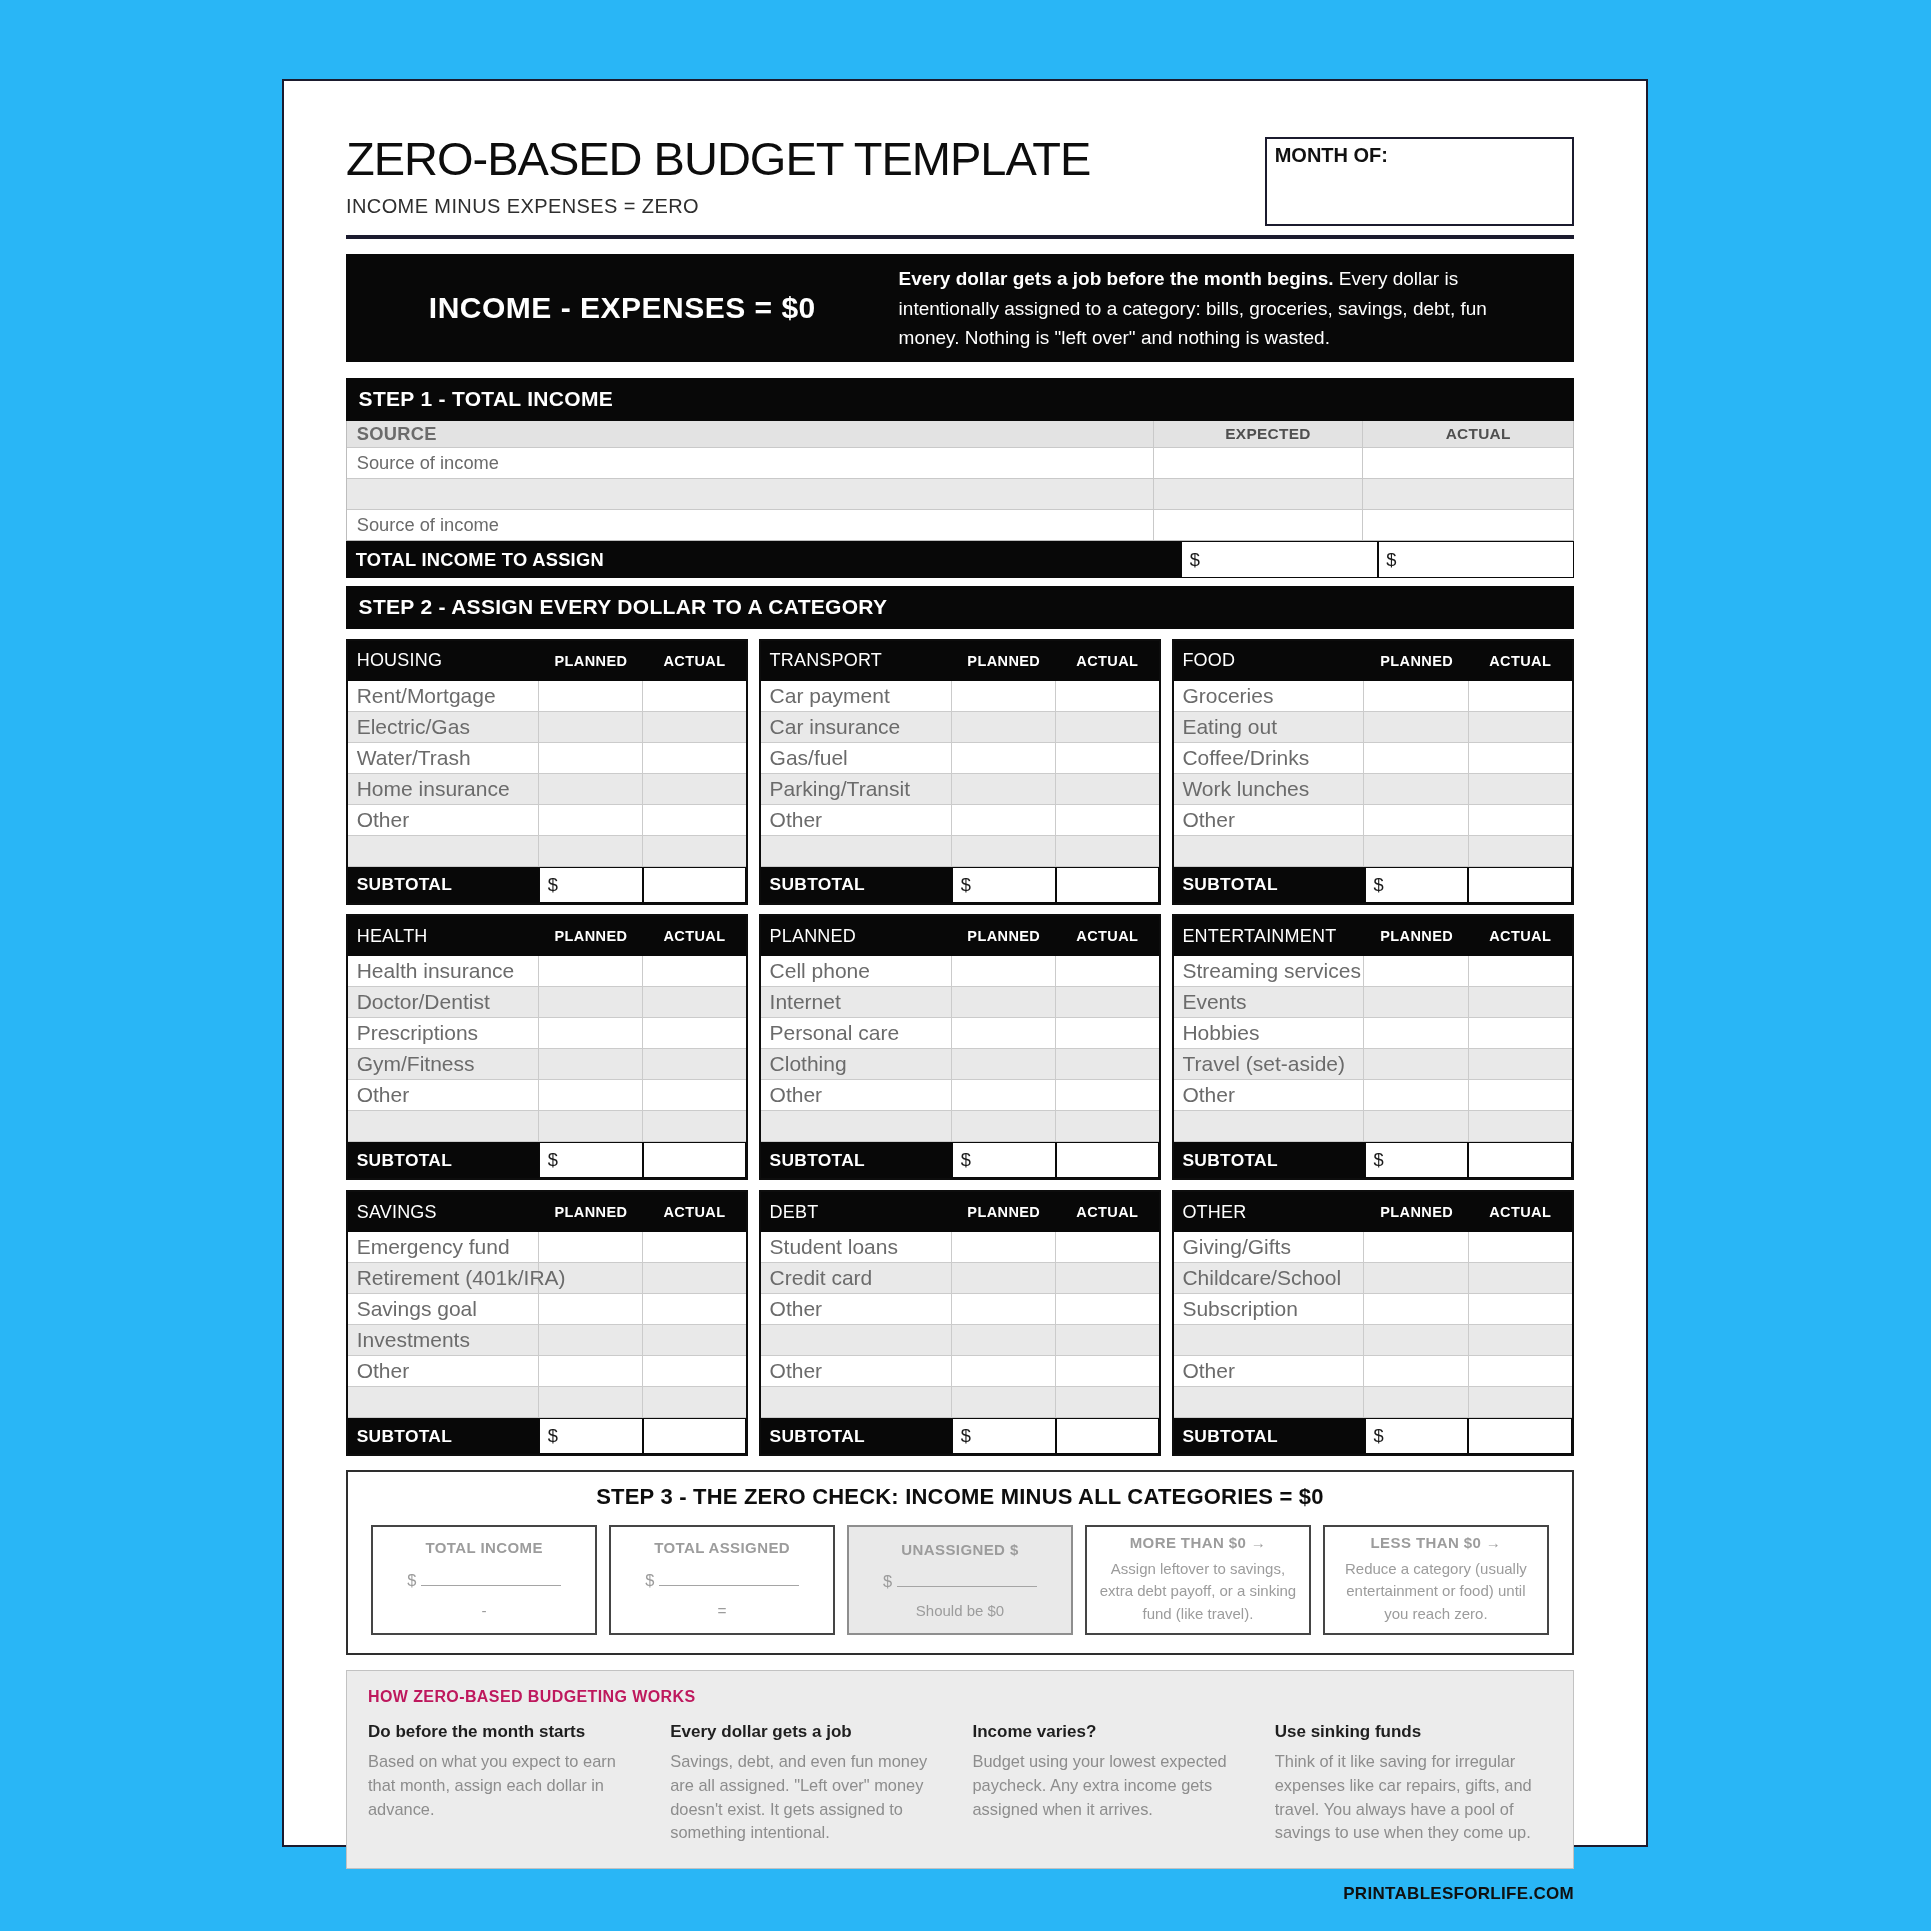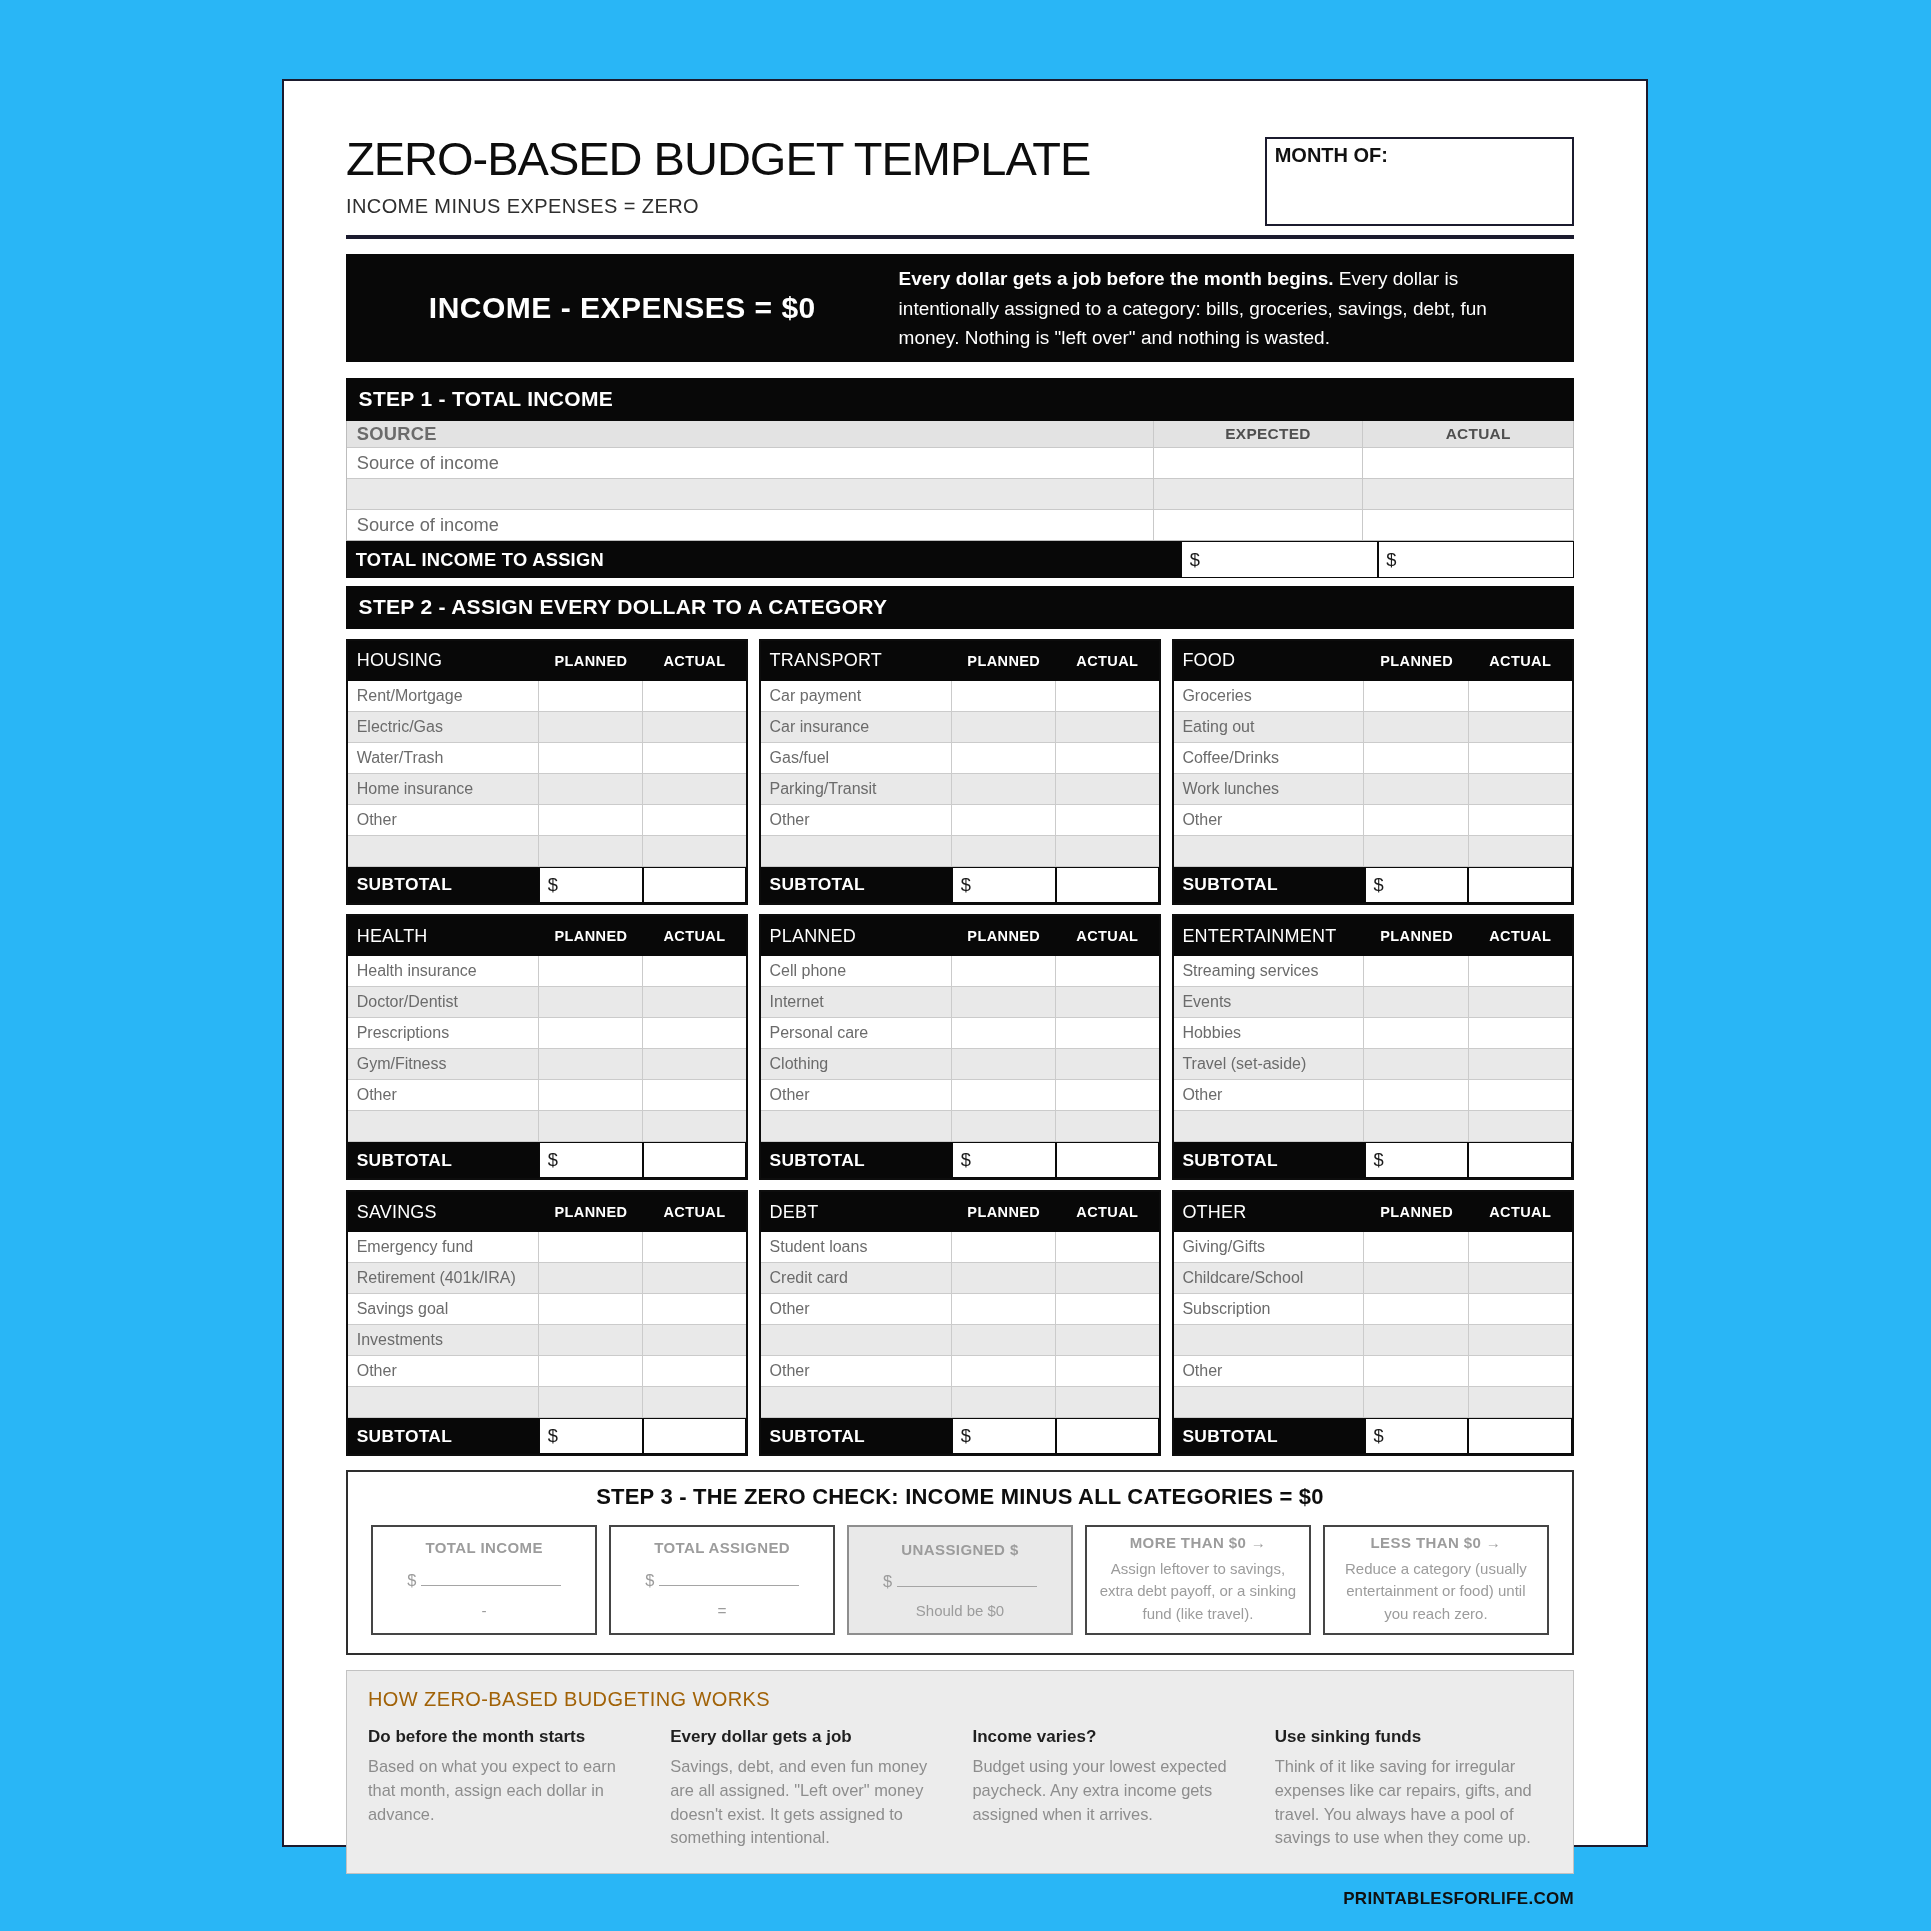--- a/index.html
+++ b/index.html
@@ -42,21 +42,21 @@
   .inc-total-label{width:68%;color:#fff;font-weight:bold;font-size:18.3px;display:flex;align-items:center;padding-left:9.7px;box-sizing:border-box;letter-spacing:0.3px;}
   .inc-total-cell{width:16%;background:#fff;border:1.9px solid #0a0a0a;box-sizing:border-box;display:flex;align-items:center;font-size:18.3px;color:#1a1a1a;padding-left:7.7px;}
 
   
   .cat-grid{display:grid;grid-template-columns:repeat(3,1fr);gap:9.7px 10.6px;margin-top:9.7px;}
   .cat{border:2.9px solid #0d0d0d;box-sizing:border-box;}
   .cat-head{display:flex;background:#080808;color:#fff;height:40px;align-items:center;}
   .cat-name{width:48%;font-weight:normal;font-size:18px;padding-left:8.7px;box-sizing:border-box;letter-spacing:0.2px;white-space:nowrap;}
   .cat-colhead{width:26%;text-align:center;font-weight:bold;font-size:14.5px;letter-spacing:0.4px;}
   .cat-row{display:flex;height:30px;border-bottom:1px solid #cbcbcb;align-items:stretch;}
-  .cat-row-label{width:48%;display:flex;align-items:center;padding-left:8.7px;box-sizing:border-box;font-size:16px;color:#6b6b6b;border-right:1px solid #cbcbcb;white-space:nowrap;}
+  .cat-row-label{width:48%;display:flex;align-items:center;padding-left:8.7px;box-sizing:border-box;font-size:21px;color:#6b6b6b;border-right:1px solid #cbcbcb;white-space:nowrap;}
   .cat-cell{width:26%;border-right:1px solid #cbcbcb;}
   .cat-cell:last-child{border-right:none;}
   .cat-subtotal{display:flex;height:36px;background:#080808;align-items:stretch;}
   .cat-sub-label{width:48%;color:#fff;font-weight:bold;font-size:17.4px;display:flex;align-items:center;padding-left:8.7px;box-sizing:border-box;letter-spacing:0.3px;}
   .cat-sub-cell{width:26%;background:#fff;border:1.9px solid #0a0a0a;box-sizing:border-box;display:flex;align-items:center;padding-left:7.7px;font-size:18.3px;color:#1a1a1a;}
 
   
   .zero-check{border:2.9px solid #2e2e2e;margin-top:13.5px;padding:12.6px 23px 18.3px;box-sizing:border-box;}
   .zc-title{text-align:center;font-weight:800;font-size:22px;color:#0d0d0d;letter-spacing:0.2px;}
   .zc-boxes{display:flex;gap:11.6px;margin-top:14.5px;}
@@ -64,21 +64,21 @@
   .zc-box.gray{background:#e9e9e9;border-color:#8e8e8e;}
   .zc-heading{font-weight:bold;font-size:15px;letter-spacing:0.4px;}
   .zc-line{margin-top:14.5px;font-size:16.4px;}
   .zc-blank{display:inline-block;width:140px;border-bottom:1.9px solid #a5a5a5;height:13.5px;margin-left:4.8px;}
   .zc-op{margin-top:12.6px;font-size:15.4px;}
   .zc-note{margin-top:10.6px;font-size:15px;}
   .zc-body{margin-top:6.8px;font-size:15px;line-height:1.5;}
 
   
   .how{background:#ececec;border:1.9px solid #c2c2c2;margin-top:14.5px;padding:17.4px 21px 23px;box-sizing:border-box;}
-  .how-title{font-weight:normal;font-size:20px;color:#a16207;letter-spacing:0.4px;}
+  .how-title{font-weight:bold;font-size:16px;color:#be185d;letter-spacing:0.4px;}
   .how-cols{display:flex;gap:25px;margin-top:16.4px;}
   .how-col{flex:1;}
   .how-h{font-weight:bold;font-size:17px;color:#1f1f1f;margin-bottom:7.7px;}
   .how-p{font-size:16.4px;color:#8d8d8d;line-height:1.45;}
 
   .footer{text-align:right;font-weight:bold;font-size:17px;color:#101010;margin-top:14.5px;letter-spacing:0.3px;}
 </style>
 </head>
 <body>
 

